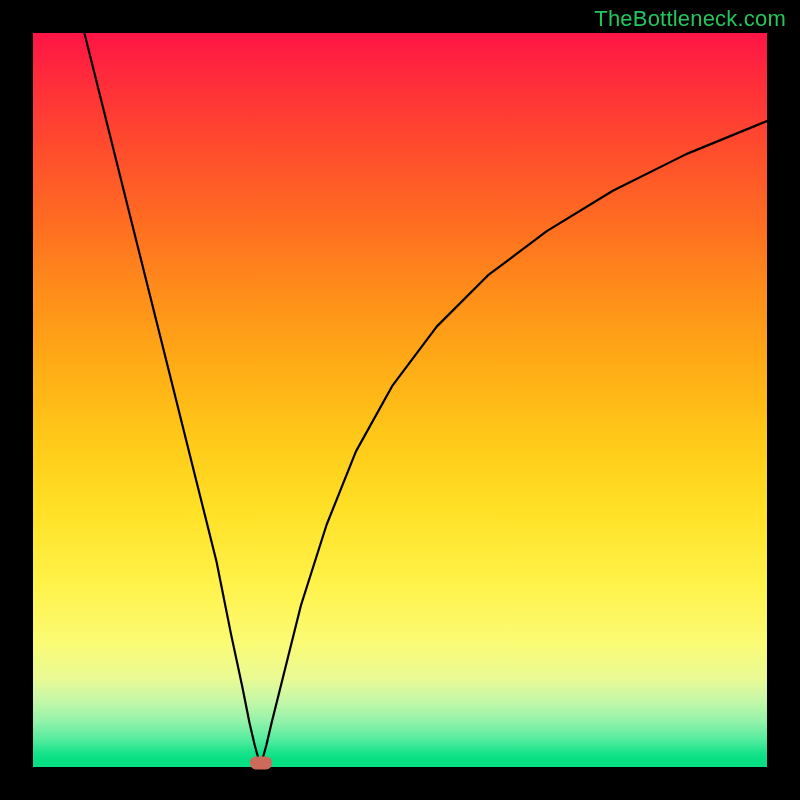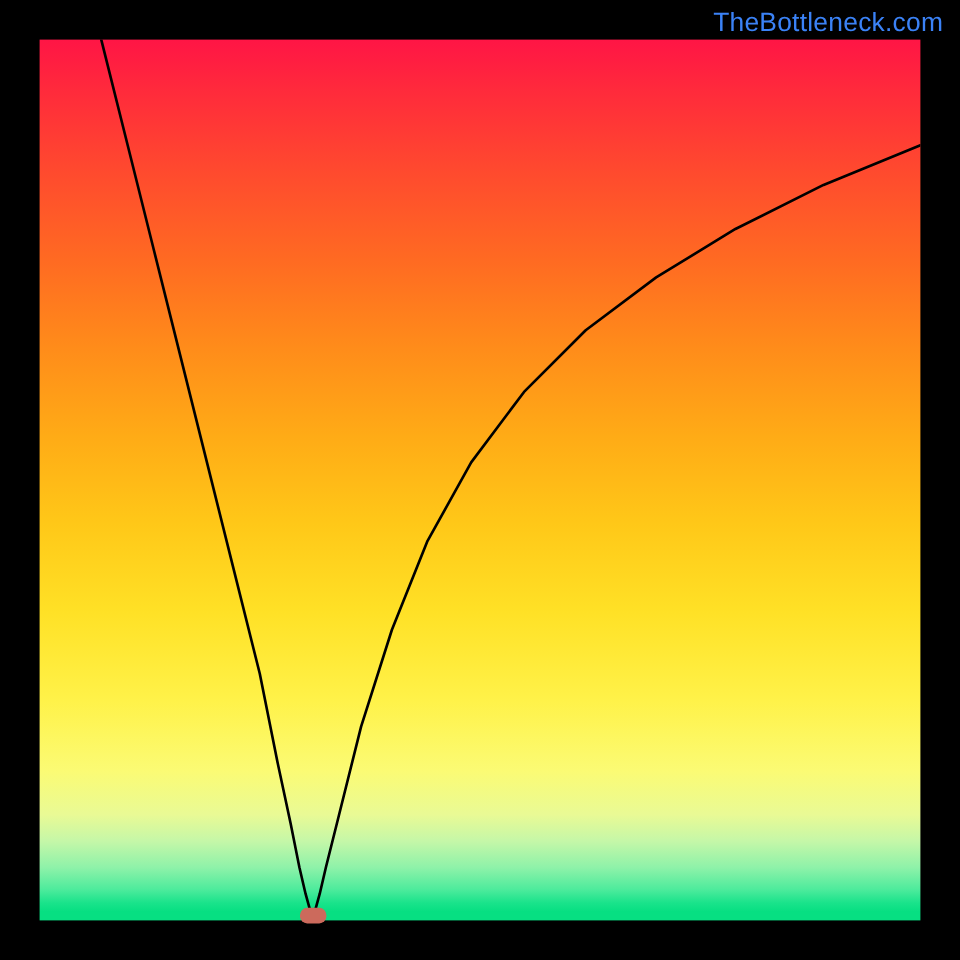--- a/index.html
+++ b/index.html
@@ -34,21 +34,21 @@
       #4deb9c 96.5%,
       #1ae38b 98%,
       #07df82 99%,
       #07df82 100%
     );
   }
   .watermark {
     position: absolute;
     top: 6px;
     right: 14px;
-    color: #3b82f6;
+    color: #22c55e;
     font-size: 22px;
     font-weight: 500;
     letter-spacing: 0.2px;
   }
   .curve-svg {
     position: absolute;
     left: 0;
     top: 0;
     width: 734px;
     height: 734px;

